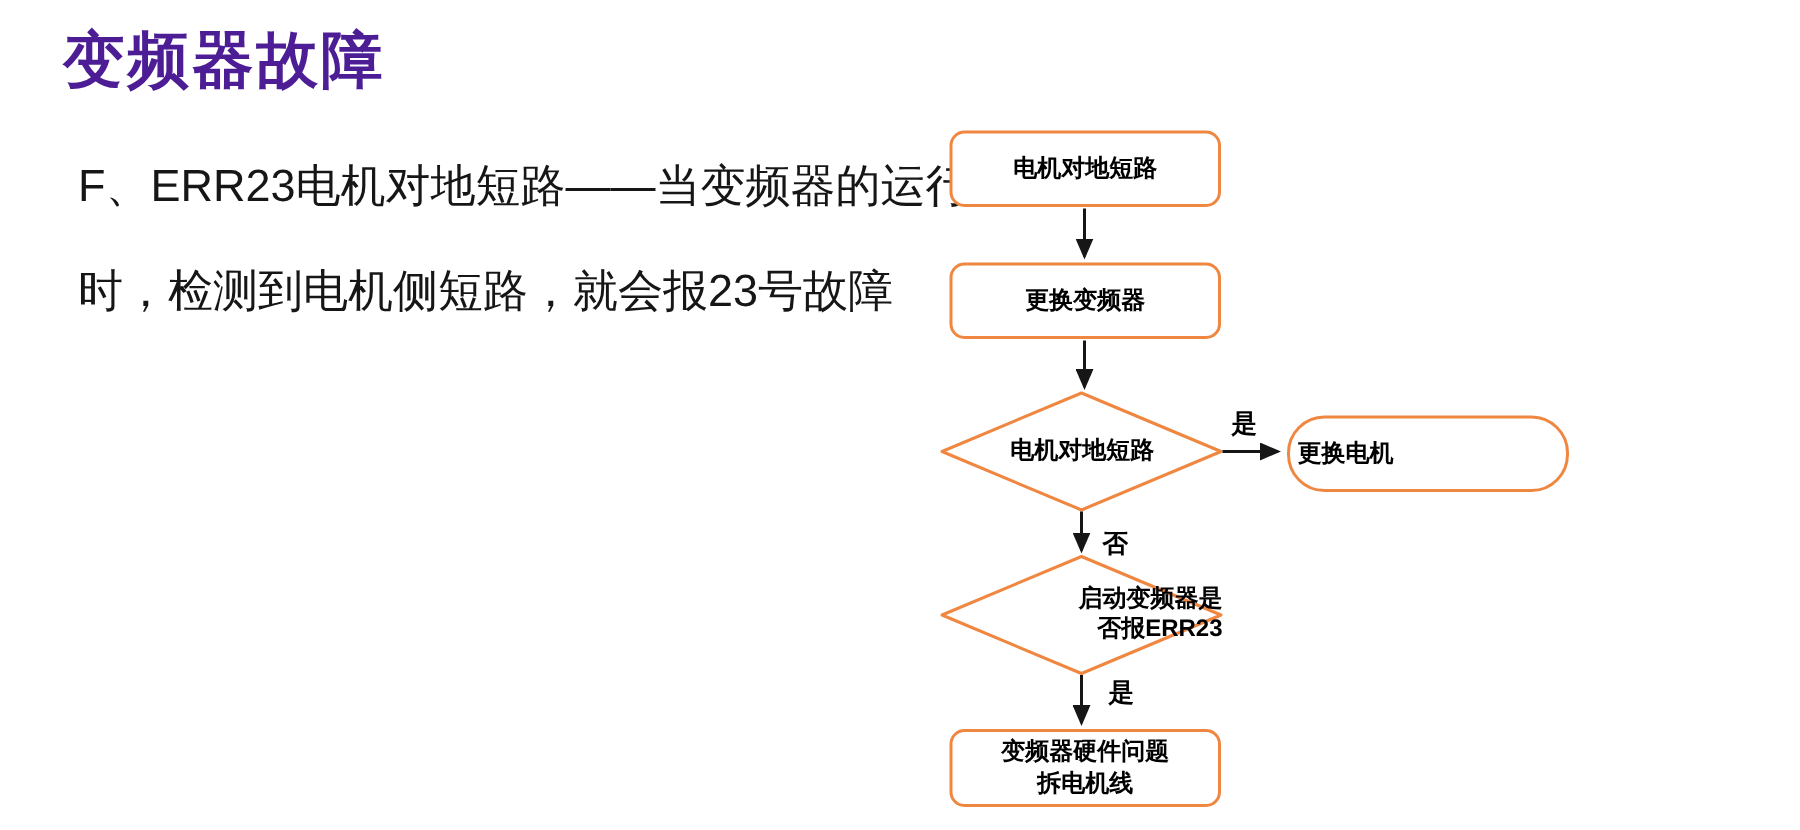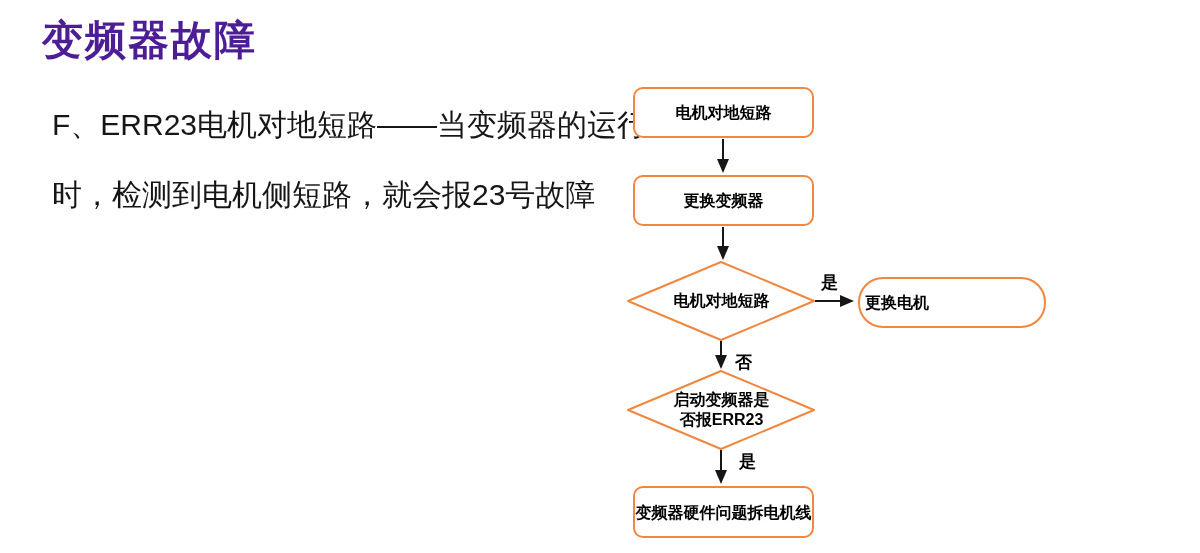--- a/index.html
+++ b/index.html
@@ -50,36 +50,36 @@
     font-weight: 600;
     color: #000000;
     line-height: 21px;
   }
   .node.start   { left: 633px; top:  87px; width: 181px; height: 51px; }
   .node.detach  { left: 633px; top: 175px; width: 181px; height: 51px; }
   .node.replace-motor {
     left: 858px; top: 277px; width: 188px; height: 51px;
     justify-content: flex-start; padding-left: 5px; text-align: left; border-radius: 25px;
   }
-  .node.end     { left: 633px; top: 486px; width: 181px; height: 52px; }
+  .node.end     { left: 633px; top: 486px; width: 181px; height: 52px; flex-direction: column; }
 
   .diamond-label {
     position: absolute;
     display: flex;
     flex-direction: column;
     align-items: center;
     justify-content: center;
     text-align: center;
     font-size: 16px;
     font-weight: 600;
     color: #000000;
     line-height: 20px;
   }
   .diamond-label.d1 { left: 628px; top: 262px; width: 187px; height: 78px; }
-  .diamond-label.d2 { left: 628px; top: 371px; width: 187px; height: 78px; }
+  .diamond-label.d2 { left: 628px; top: 371px; width: 187px; height: 78px; align-items: flex-end; }
 
   .edge-label {
     position: absolute;
     font-size: 17px;
     font-weight: 600;
     color: #000000;
     white-space: nowrap;
   }
   .edge-label.yes1 { left: 821px; top: 271px; }
   .edge-label.no1  { left: 735px; top: 351px; }

